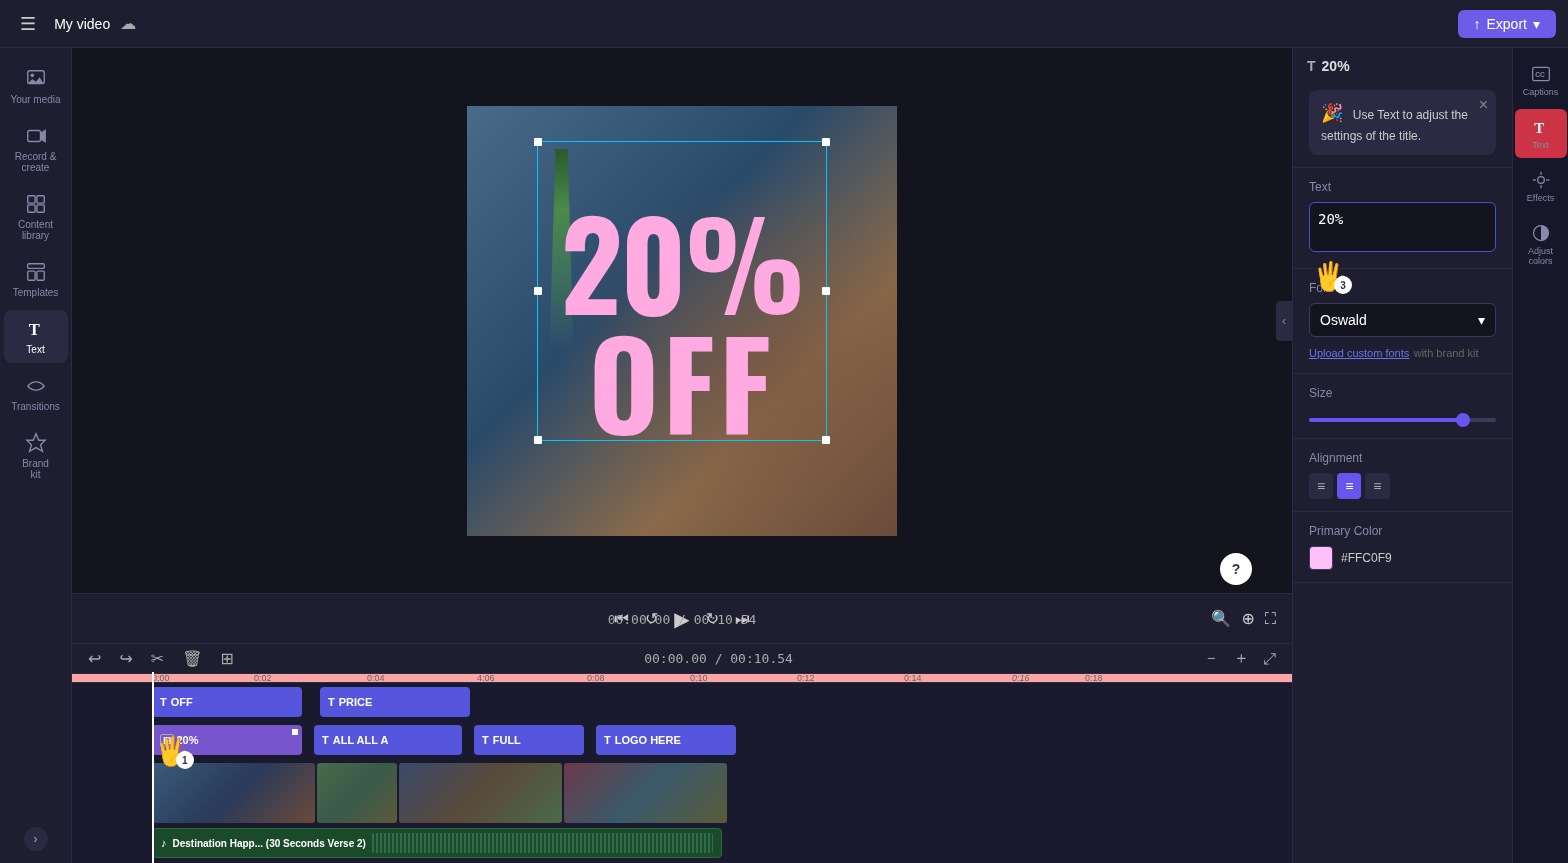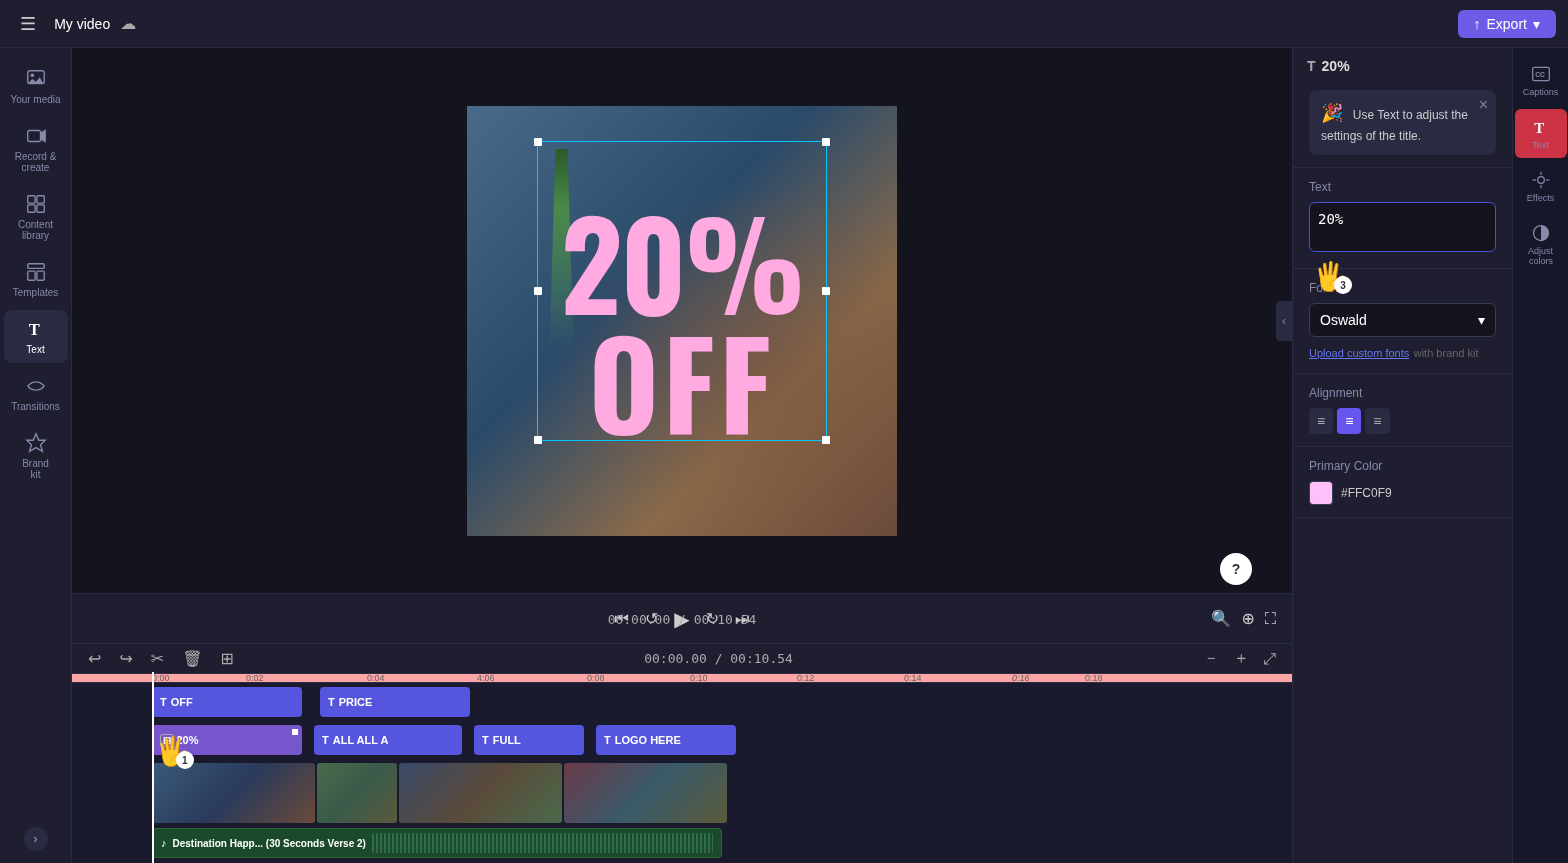--- a/index.html
+++ b/index.html
@@ -84,21 +84,21 @@
     .color-swatch { width: 24px; height: 24px; border-radius: 4px; cursor: pointer; border: 1px solid #3a3a5a; }
     .color-value { font-size: 12px; color: #ccc; }
     .position-grid { display: grid; grid-template-columns: repeat(3, 28px); grid-template-rows: repeat(3, 28px); gap: 2px; margin-top: 6px; }
     .pos-cell { background: #2a2a42; border-radius: 3px; cursor: pointer; border: 1px solid #3a3a5a; }
 
     
     .far-right { width: 56px; background: #17172a; border-left: 1px solid #2a2a42; display: flex; flex-direction: column; align-items: center; padding: 8px 0; gap: 4px; flex-shrink: 0; }
     .far-right-item { display: flex; flex-direction: column; align-items: center; gap: 3px; padding: 8px 4px; cursor: pointer; width: 52px; border-radius: 6px; color: #8888aa; position: relative; }
     .far-right-item.active { background: #cc3344; }
     .far-right-item svg { width: 20px; height: 20px; }
-    .far-right-label { font-size: 9px; text-align: right; }
+    .far-right-label { font-size: 9px; text-align: center; }
 
     
     .tooltip-box { background: #2a2a42; border-radius: 8px; padding: 10px 12px; font-size: 12px; color: #ccc; line-height: 1.5; position: relative; }
     .tooltip-close { position: absolute; top: 6px; right: 8px; cursor: pointer; color: #888; font-size: 16px; background: none; border: none; }
     .emoji { font-size: 18px; margin-right: 6px; }
 
     
     .panel-top { padding: 10px 14px 4px; font-size: 14px; color: #ddd; font-weight: 600; display: flex; align-items: center; gap: 6px; }
 
     
@@ -241,21 +241,21 @@
         <div class="timeline-time">00:00.00 / 00:10.54</div>
         <div class="timeline-zoom">
           <button class="timeline-toolbar-btn">－</button>
           <button class="timeline-toolbar-btn">＋</button>
           <button class="timeline-toolbar-btn">⤢</button>
         </div>
       </div>
 
       <div class="timeline-ruler" style="margin:0;padding-left:80px;height:18px;background:#fca5a5;font-size:9px;color:#666;display:flex;gap:0;position:relative;">
         <span style="position:absolute;left:80px;">0:00</span>
-        <span style="position:absolute;left:174px;">0:02</span>
+        <span style="position:absolute;left:182px;">0:02</span>
         <span style="position:absolute;left:295px;">0:04</span>
         <span style="position:absolute;left:405px;">4:06</span>
         <span style="position:absolute;left:515px;">0:08</span>
         <span style="position:absolute;left:618px;">0:10</span>
         <span style="position:absolute;left:725px;">0:12</span>
         <span style="position:absolute;left:832px;">0:14</span>
         <span style="position:absolute;left:940px;font-style:italic;">0:16</span>
         <span style="position:absolute;left:1013px;">0:18</span>
 
         <div style="position:absolute;left:80px;top:-2px;width:2px;height:200px;background:#fff;z-index:10;"></div>
@@ -343,20 +343,26 @@
       <div class="font-select">
         <span>Oswald</span>
         <span>▾</span>
       </div>
       <div style="margin-top:6px;">
         <span class="upload-link">Upload custom fonts</span>
         <span class="upload-link-text"> with brand kit</span>
       </div>
     </div>
 
+    <div class="panel-section">
+      <div class="panel-label">Size</div>
+      <div class="size-slider-wrap">
+        <input type="range" class="size-slider" min="0" max="100" value="85" style="">
+      </div>
+    </div>
 
     <div class="panel-section">
       <div class="panel-label">Alignment</div>
       <div class="align-buttons">
         <button class="align-btn">≡</button>
         <button class="align-btn active">≡</button>
         <button class="align-btn">≡</button>
       </div>
     </div>
 

